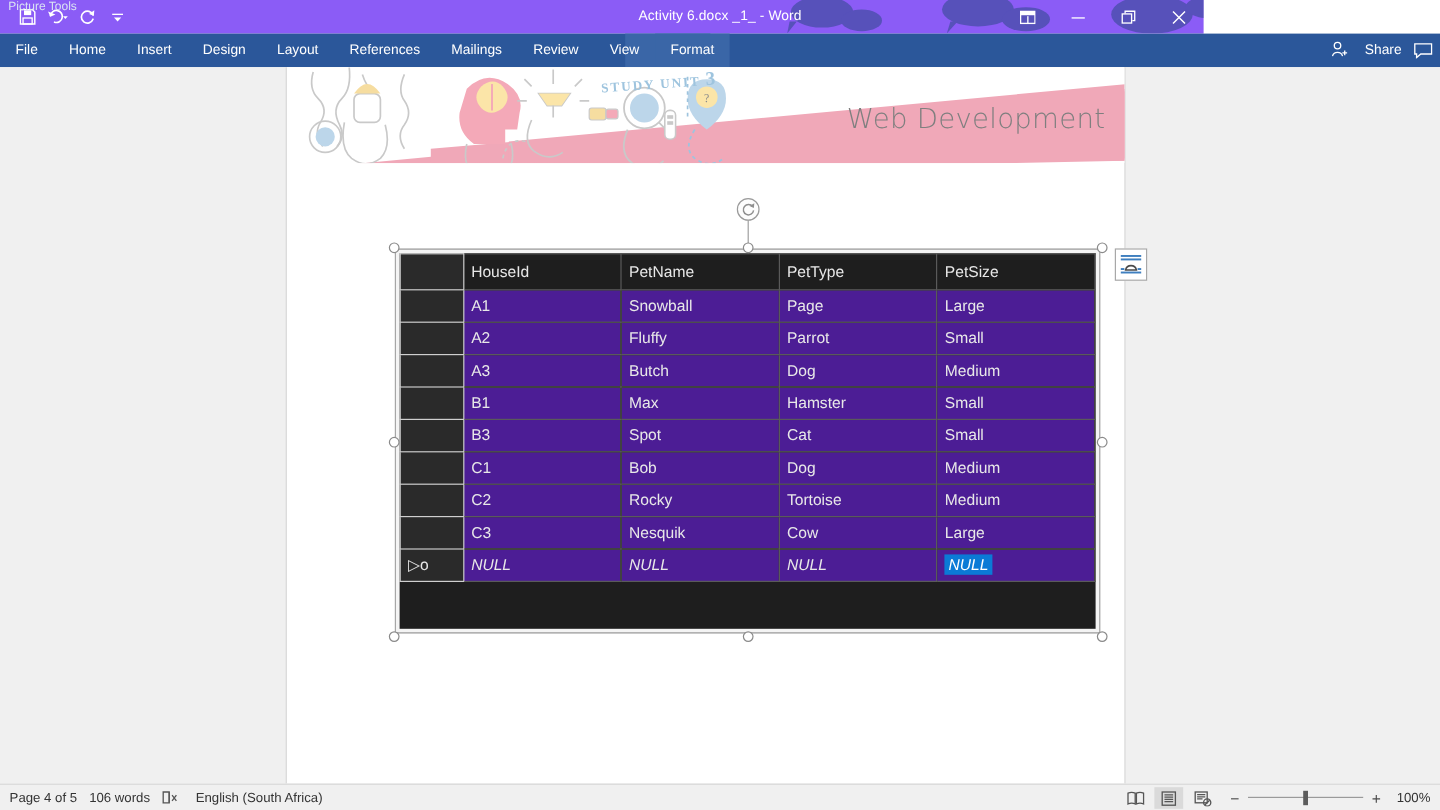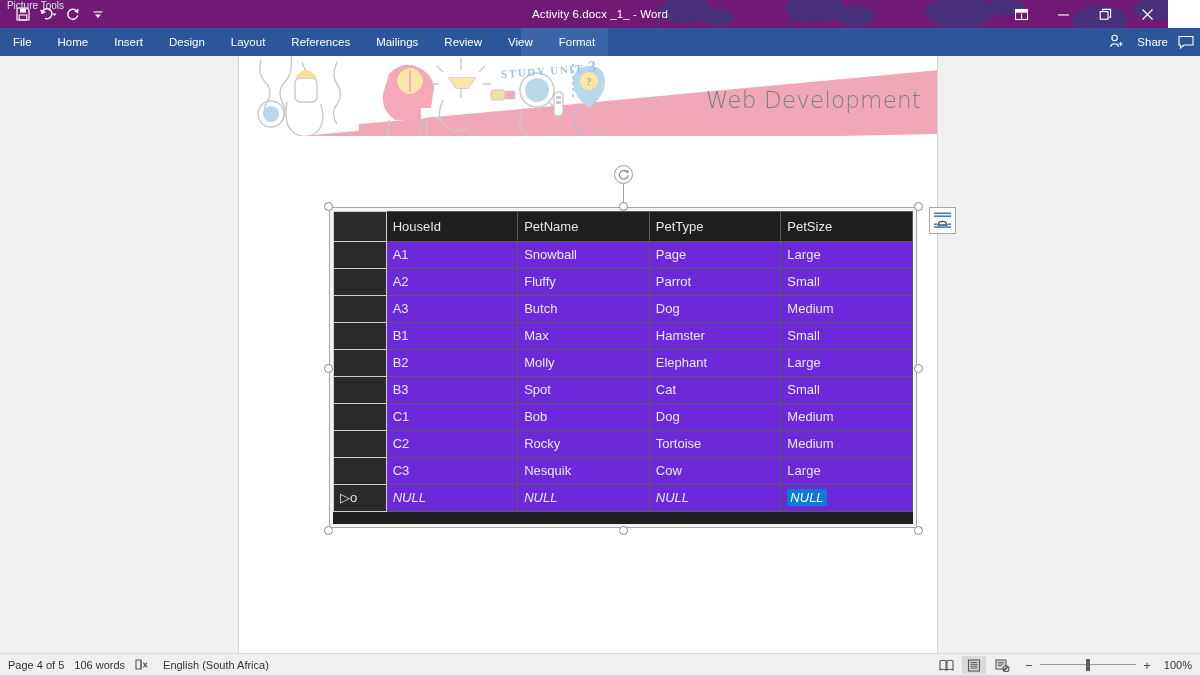--- a/index.html
+++ b/index.html
@@ -6,22 +6,22 @@
   html, body {
     width: 1200px; height: 675px;
     font-family: "Liberation Sans", sans-serif;
     overflow: hidden;
     background: #ffffff;
   }
   #app { position: relative; width: 1200px; height: 675px; }
 
   
   .titlebar {
-    position: absolute; left: 0; top: 0; width: 1168px; height: 28px;
-    background: #701a75;
+    position: absolute; left: 0; top: 0; width: 1003px; height: 28px;
+    background: #8b5cf6;
     overflow: hidden;
     padding-left: 32px;
   }
   .tb-decor { position: absolute; top: 0; left: 640px; width: 560px; height: 28px; opacity: .5; }
   .qat { position: absolute; left: 12px; top: 0; height: 28px; display: flex; align-items: center; gap: 3px; }
   .qat-btn {
     width: 22px; height: 22px; display: flex; align-items: center; justify-content: center;
     color: #ffffff;
   }
   .qat-btn svg { display: block; }
@@ -108,21 +108,21 @@
   }
   table.db { width: 100%; border-collapse: collapse; table-layout: fixed; }
   table.db td, table.db th {
     border: 1px solid #5a5a5a;
     color: #e8e8e8; font-size: 13px; text-align: left;
     padding: 3px 6px 4px 6px;
     font-family: "Liberation Sans", sans-serif; font-weight: normal;
     white-space: nowrap; overflow: hidden;
   }
   table.db th { height: 30px; background: #1e1e1e; margin-top: 27px; }
-  table.db td { height: 27px; background: #6d28d9; }
+  table.db td { height: 27px; background: #4c1d95; }
   .col-sel { width: 52px; }
   .col-d  { width: 130px; }
   .cell-sel { background: #2a2a2a !important; border-color: #cfcfcf !important; }
   .null { font-style: italic; }
   .sel-cell { background: #0b7ad6 !important; color: #ffffff; font-style: italic; }
   .newrec { color: #d8d8d8; font-size: 12px; text-align: center; padding: 0; }
 
   
   .handle {
     position: absolute; width: 9px; height: 9px; border-radius: 50%;
@@ -411,27 +411,20 @@
             </tr>
             <tr>
               <td class="cell-sel"></td>
               <td>B1</td>
               <td>Max</td>
               <td>Hamster</td>
               <td>Small</td>
             </tr>
             <tr>
               <td class="cell-sel"></td>
-              <td>B2</td>
-              <td>Molly</td>
-              <td>Elephant</td>
-              <td>Large</td>
-            </tr>
-            <tr>
-              <td class="cell-sel"></td>
               <td>B3</td>
               <td>Spot</td>
               <td>Cat</td>
               <td>Small</td>
             </tr>
             <tr>
               <td class="cell-sel"></td>
               <td>C1</td>
               <td>Bob</td>
               <td>Dog</td>

